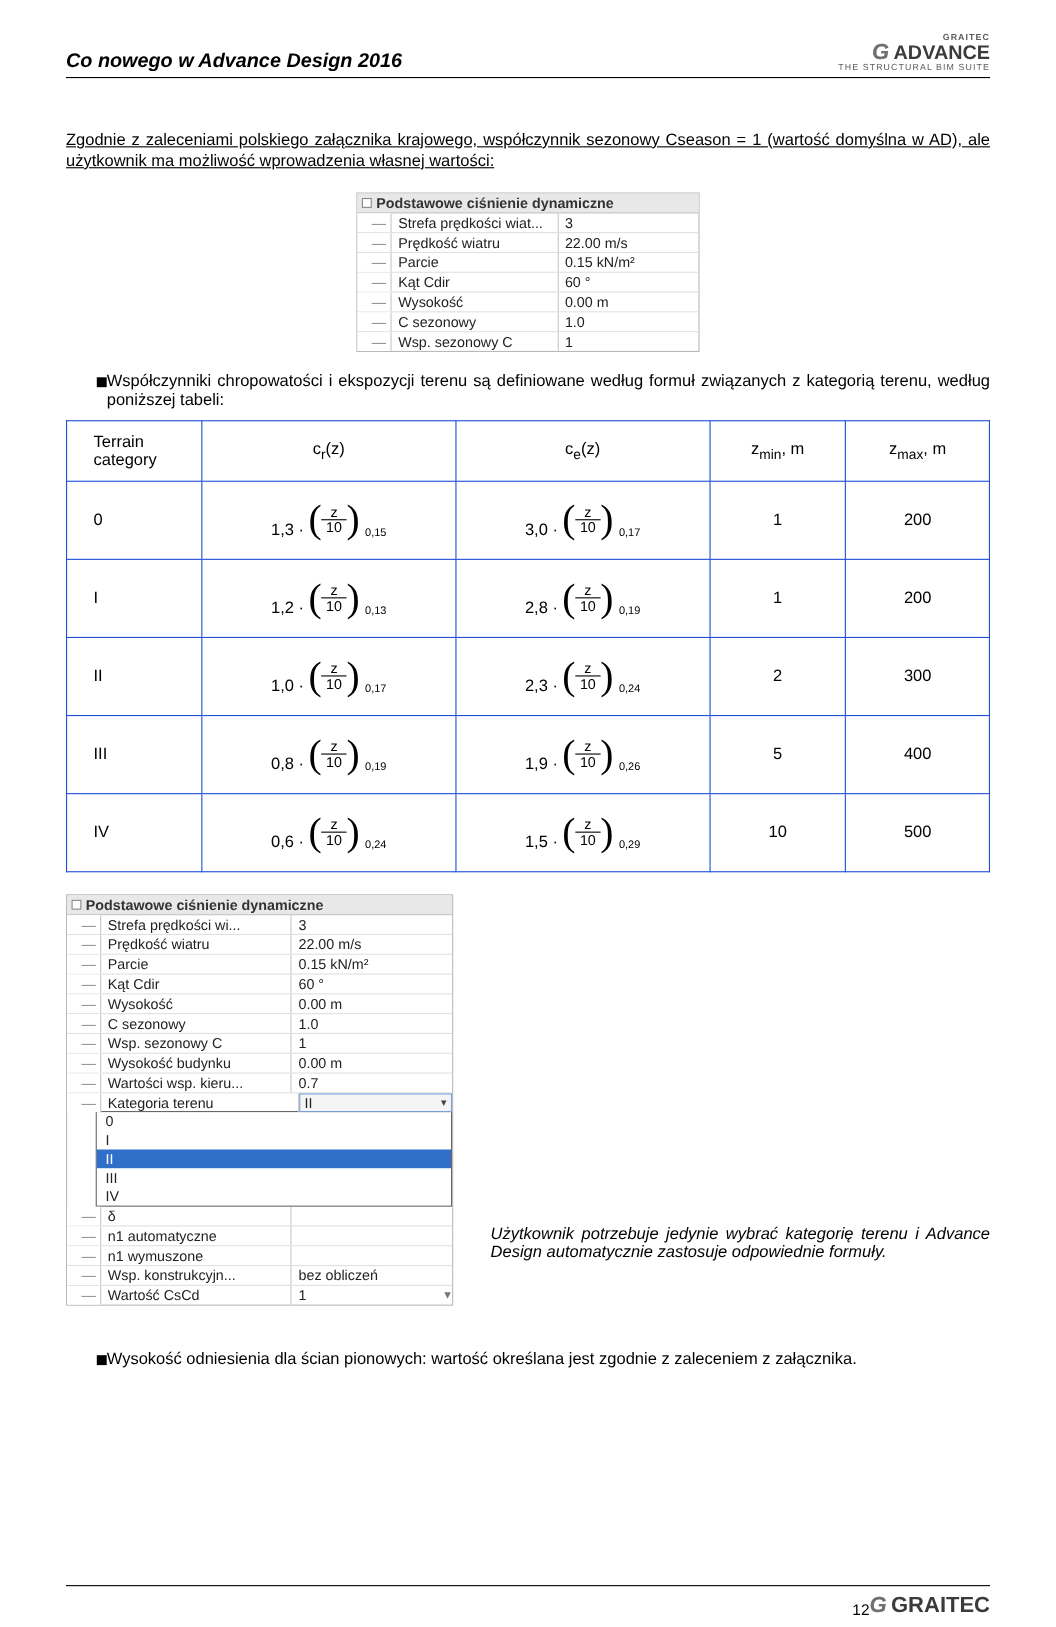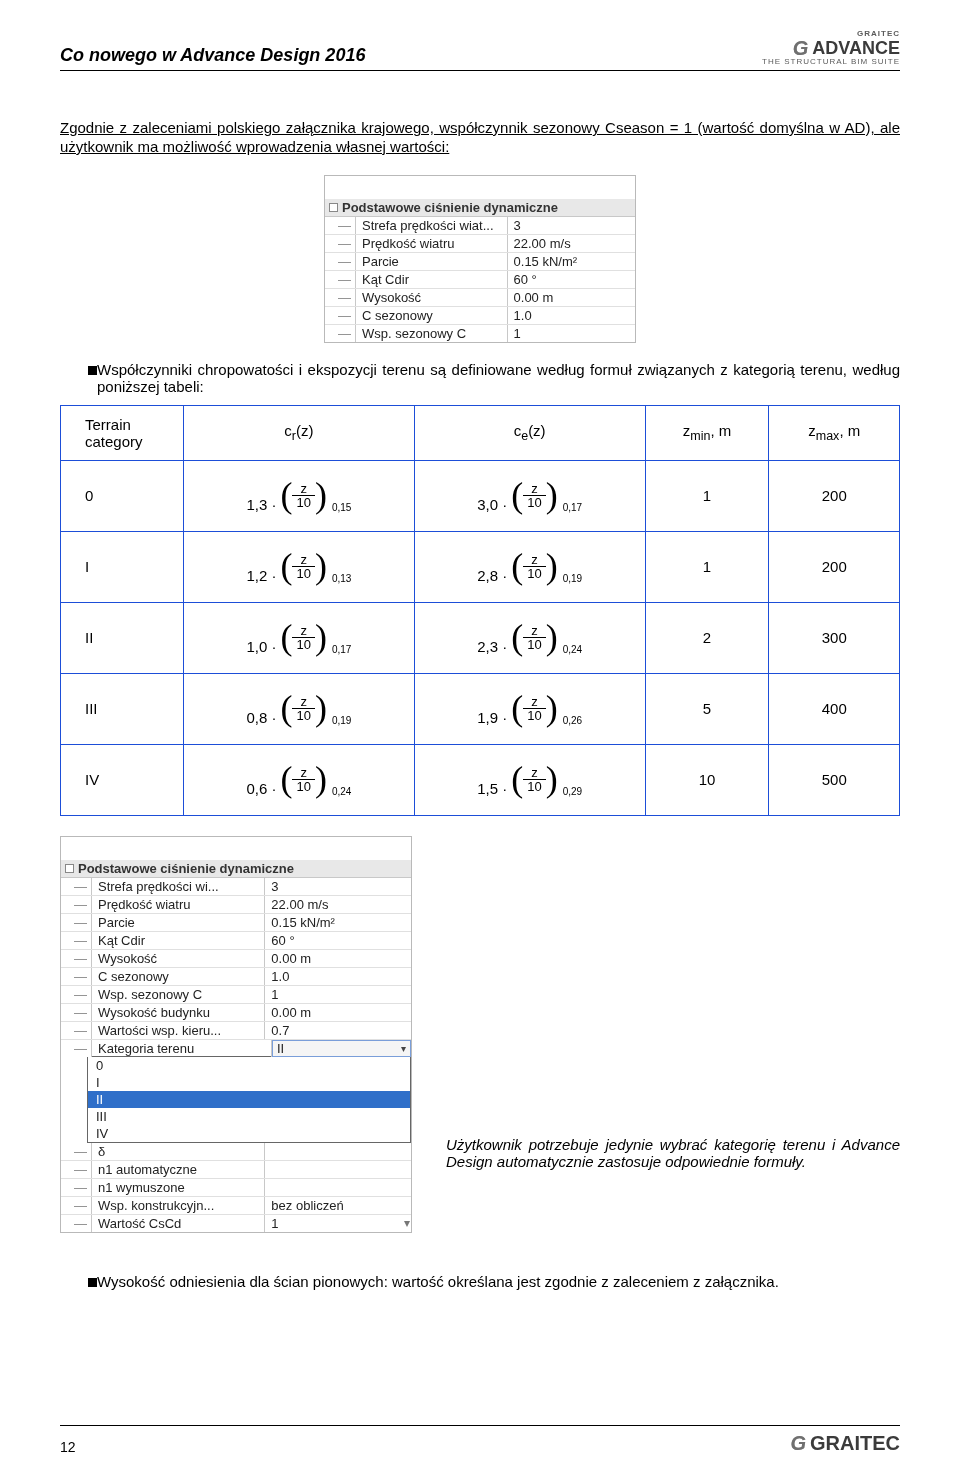--- a/index.html
+++ b/index.html
@@ -80,21 +80,20 @@
   .prop-grid.wide { width: 350px; margin-left: 20px; }
   .pg-header {
     background: #e8e8e8;
     border-bottom: 1px solid #c8c8c8;
     font-weight: bold;
     padding: 1px 4px;
     display: flex;
     align-items: center;
     gap: 4px;
     color: #333;
-    margin-top: 23px;
   }
   .pg-header::before {
     content: "";
     display: inline-block;
     width: 9px; height: 9px;
     border: 1px solid #888;
     box-sizing: border-box;
     background: #fff;
   }
   .pg-row {
@@ -231,25 +230,25 @@
     flex: 1;
     font-style: italic;
     font-size: 15px;
     text-align: justify;
     margin-top: 300px;
   }
   .footer {
     position: absolute;
     left: 60px;
     right: 60px;
-    bottom: 24px;
+    bottom: 8px;
     border-top: 1px solid #000;
     padding-top: 6px;
     display: flex;
-    justify-content: space-between;
+    justify-content: flex-end;
     align-items: flex-end;
     font-size: 14px;
     margin-top: 42px;
   }
   .footer .brand-main { font-size: 20px; }
 </style>
 </head>
 <body>
 
 <div class="page">

